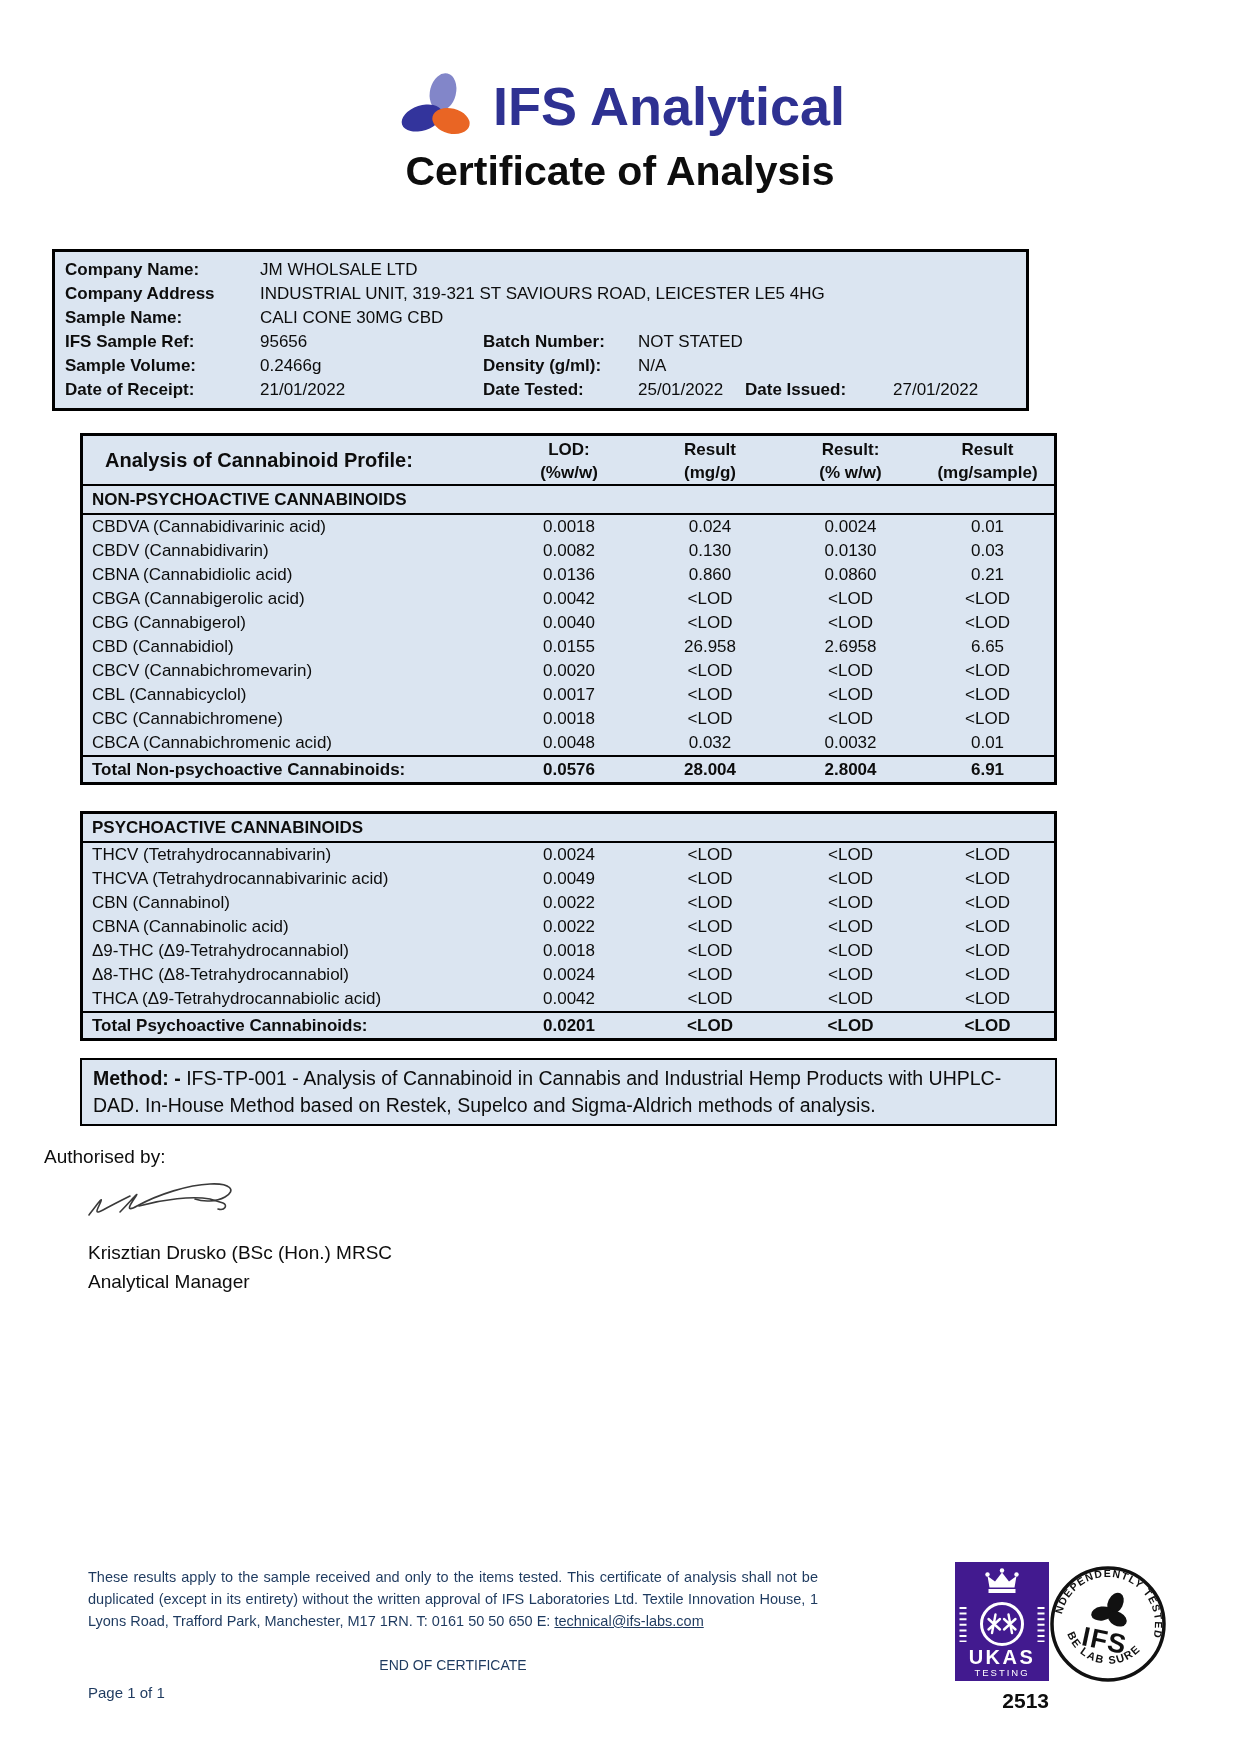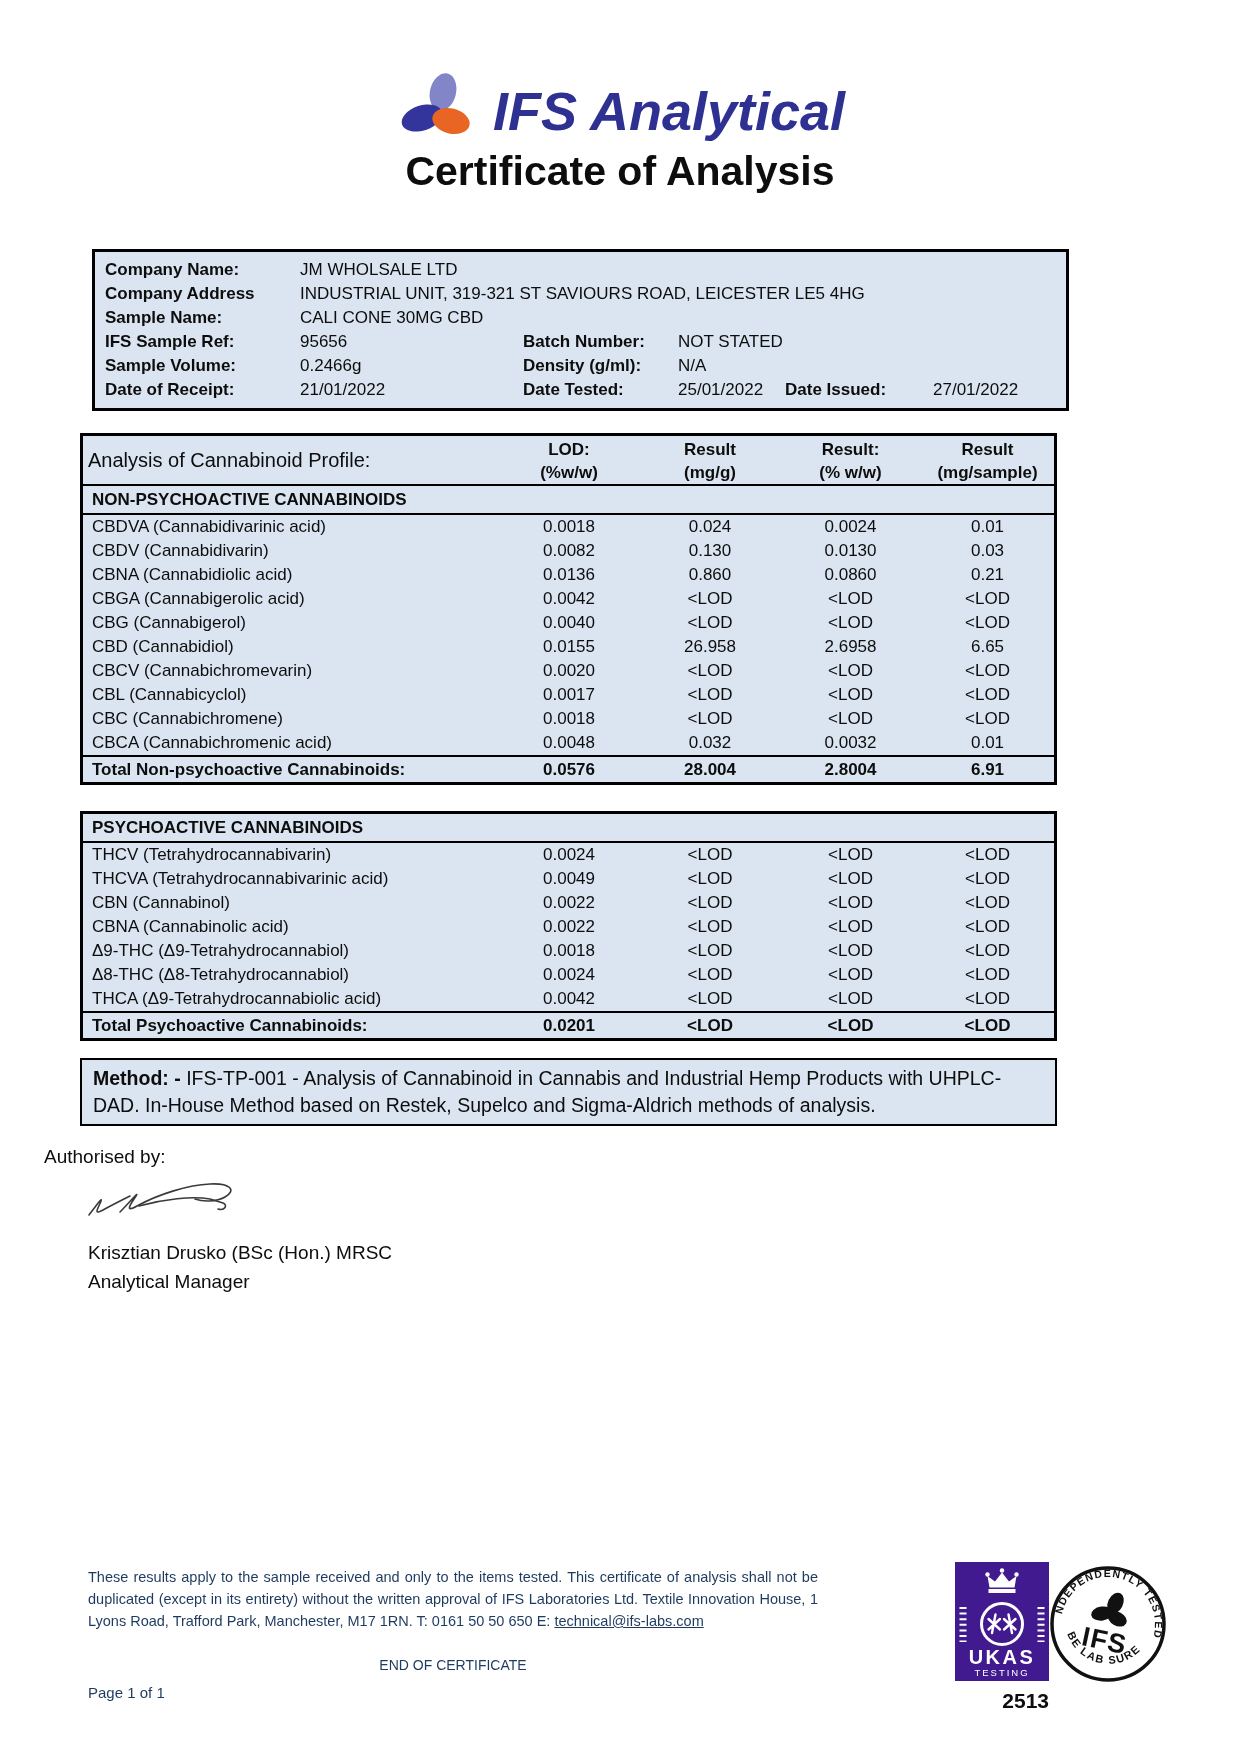--- a/index.html
+++ b/index.html
@@ -1,37 +1,37 @@
 <!DOCTYPE html>
 <html><head>
 <meta charset="utf-8">
 <style>
   * { margin:0; padding:0; box-sizing:border-box; }
   body { background:#e8e8e8; font-family:"Liberation Sans", sans-serif; }
   .page { position:relative; width:1240px; height:1754px; background:#ffffff; margin:0 auto; overflow:hidden; }
 
   
-  .brand-row { padding-top:70px; display:flex; justify-content:center; align-items:flex-end; gap:14px;font-style:italic; }
+  .brand-row { padding-top:70px; display:flex; justify-content:center; align-items:center; gap:14px; }
   .brand-text { font-size:54px; font-weight:bold; color:#2e3192; letter-spacing:0; }
   .doc-title { margin-top:6px; text-align:center; font-size:41px; color:#0d0d0d; font-weight:700; }
 
   
-  .info-box { margin:54px 0 0 92px; width:977px; border:3px solid #000; background:#dbe5f1; padding:6px 0 6px 10px; font-size:17px; color:#0d0d0d; }
+  .info-box { margin:54px 0 0 52px; width:977px; border:3px solid #000; background:#dbe5f1; padding:6px 0 6px 10px; font-size:17px; color:#0d0d0d; }
   .info-row { display:flex; line-height:24px; white-space:nowrap; }
   .info-label { font-weight:bold; }
   .w-l1 { width:195px; flex:none; } .w-v1 { min-width:223px; flex:none; }
   .w-l2 { width:155px; flex:none; } .w-v2 { min-width:107px; flex:none; }
   .w-l3 { width:148px; flex:none; } .w-v3 { flex:1; }
 
   
   .ctable { margin:22px 0 0 80px; width:977px; border:3px solid #000; background:#dbe5f1; font-size:17px; color:#0d0d0d; }
   .ctable2 { margin-top:26px; }
   .thead { display:grid; grid-template-columns:415px 142px 140px 141px 1fr; border-bottom:2px solid #000; min-height:50px; }
   .thead .tcol { text-align:center; font-weight:bold; line-height:23px; padding-top:2px; align-self:center; }
-  .thead .ttitle { font-size:20px; font-weight:normal; display:flex; align-items:center; padding-left:5px; }
+  .thead .ttitle { font-size:20px; font-weight:bold; display:flex; align-items:center; padding-left:22px; }
   .section-band { font-weight:bold; border-bottom:2px solid #000; padding-left:9px; line-height:27px; }
   .trow { display:grid; grid-template-columns:415px 142px 140px 141px 1fr; line-height:24px; }
   .trow .name { padding-left:9px; }
   .trow .num { text-align:center; }
   .trow.total { font-weight:bold; border-top:2px solid #000; line-height:25px; }
 
   
   .method-box { margin:17px 0 16px 80px; width:977px; border:2px solid #000; background:#dbe5f1; padding:5px 11px; font-size:19.5px; line-height:27px; color:#0d0d0d; }
   .method-label { font-weight:bold; }
 

